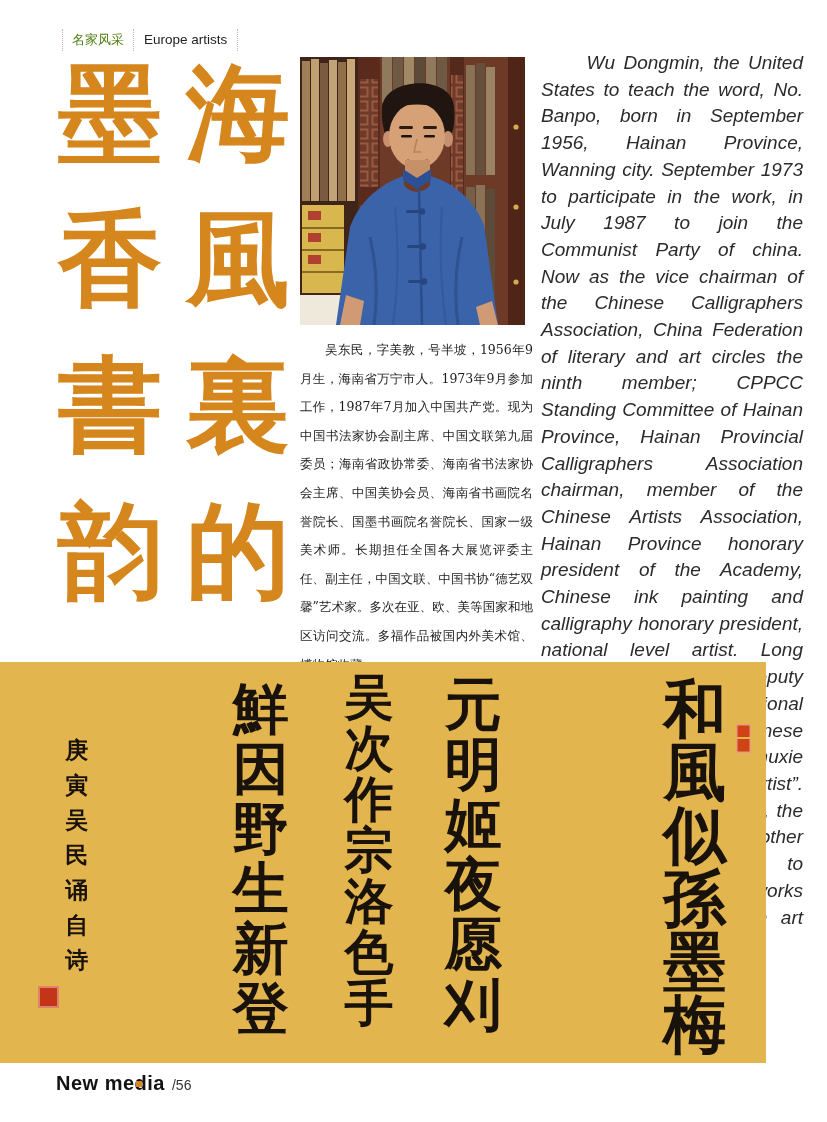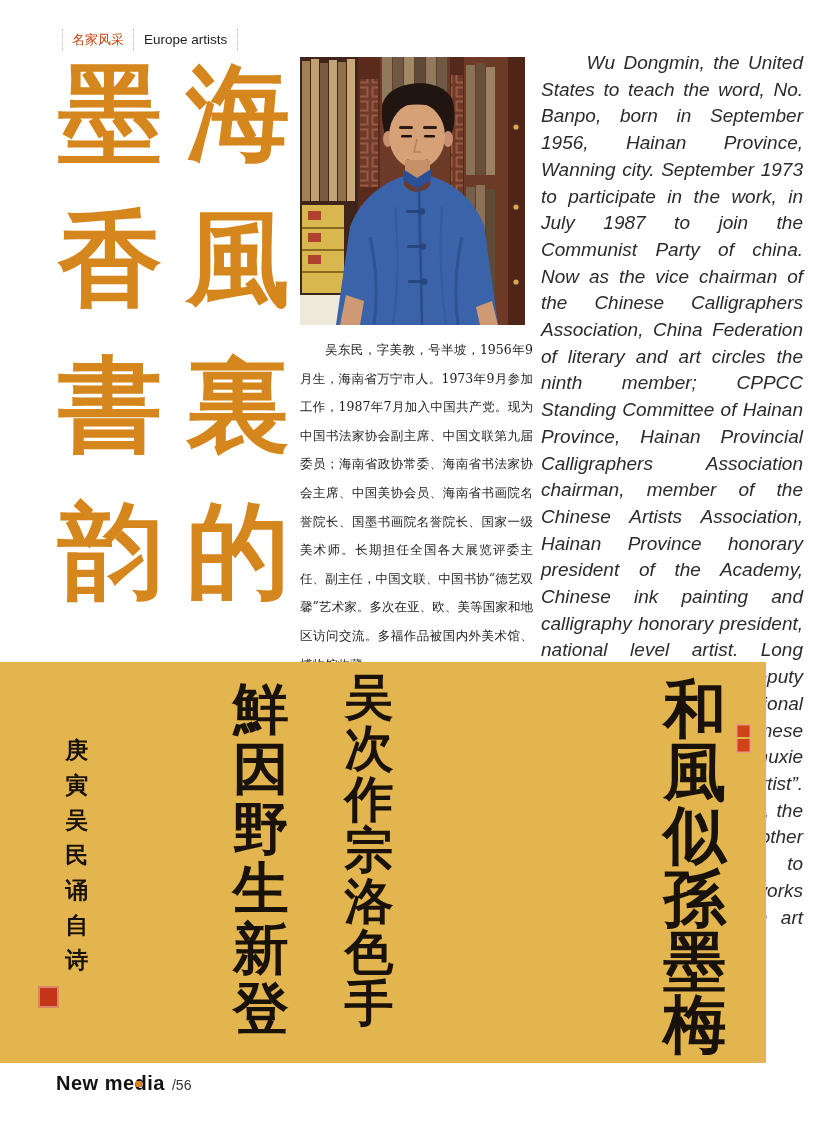--- a/index.html
+++ b/index.html
@@ -2,21 +2,21 @@
 <html><head>
 <meta charset="utf-8">
 <style>
   html,body{margin:0;padding:0;background:#888;}
   .page{position:relative;width:827px;height:1122px;background:#ffffff;overflow:hidden;
         font-family:"Liberation Sans",sans-serif;margin:0 auto;}
 
   
   .header{position:absolute;top:29px;left:62px;display:flex;align-items:stretch;height:22px;
           border-left:1px dotted #c8b8b0;border-right:1px dotted #c8b8b0;}
-  .header .cn{color:#c2410c;font-size:13px;line-height:22px;padding:0 9px;border-right:1px dotted #c8b8b0;}
+  .header .cn{color:#4d7c0f;font-size:13px;line-height:22px;padding:0 9px;border-right:1px dotted #c8b8b0;}
   .header .en{color:#222;font-size:13.5px;line-height:22px;padding:0 10px;}
 
   
   .title-col{position:absolute;width:120px;text-align:center;color:#d5861c;
              font-family:"DejaVu Serif",serif;font-weight:700;font-size:104px;line-height:146px;
              word-break:break-all;}
   .title-col.left{left:50px;top:40px;}
   .title-col.right{left:178px;top:40px;}
 
   
@@ -152,20 +152,21 @@
       <path d="M198,268 L192,244 L176,250 L180,268 Z" fill="#cf9a74"></path>
     </svg>
   </div>
 
   <div class="bio-cn">吴东民，字美教，号半坡，1956年9月生，海南省万宁市人。1973年9月参加工作，1987年7月加入中国共产党。现为中国书法家协会副主席、中国文联第九届委员；海南省政协常委、海南省书法家协会主席、中国美协会员、海南省书画院名誉院长、国墨书画院名誉院长、国家一级美术师。长期担任全国各大展览评委主任、副主任，中国文联、中国书协“德艺双馨”艺术家。多次在亚、欧、美等国家和地区访问交流。多福作品被国内外美术馆、博物馆收藏。</div>
 
   <div class="bio-en">Wu Dongmin, the United States to teach the word, No. Banpo, born in September 1956, Hainan Province, Wanning city. September 1973 to participate in the work, in July 1987 to join the Communist Party of china. Now as the vice chairman of the Chinese Calligraphers Association, China Federation of literary and art circles the ninth member; CPPCC Standing Committee of Hainan Province, Hainan Provincial Calligraphers Association chairman, member of the Chinese Artists Association, Hainan Province honorary president of the Academy, Chinese ink painting and calligraphy honorary president, national level artist. Long served as director, deputy director of the National Exhibition of judges, Chinese Federation, China Shuxie “distinguished artist”. Repeated in Asia, Europe, the United States and other countries and regions to exchange. Christopher works by domestic and foreign art galleries and museums.</div>
 
   <div class="artwork">
     <div class="cal-col cal-c0">和風似孫墨梅</div>
+    <div class="cal-col cal-c2">元明姬夜愿刈</div>
     <div class="cal-col cal-c3">吴次作宗洛色手</div>
     <div class="cal-col cal-c4">鮮因野生新登</div>
     <div class="cal-col cal-inscription">庚寅吴民诵自诗</div>
     <div class="seal seal-top"></div>
     <div class="seal seal-bottom"></div>
   </div>
 
   <div class="footer">
     <span class="logo">
       <span>New media</span>

